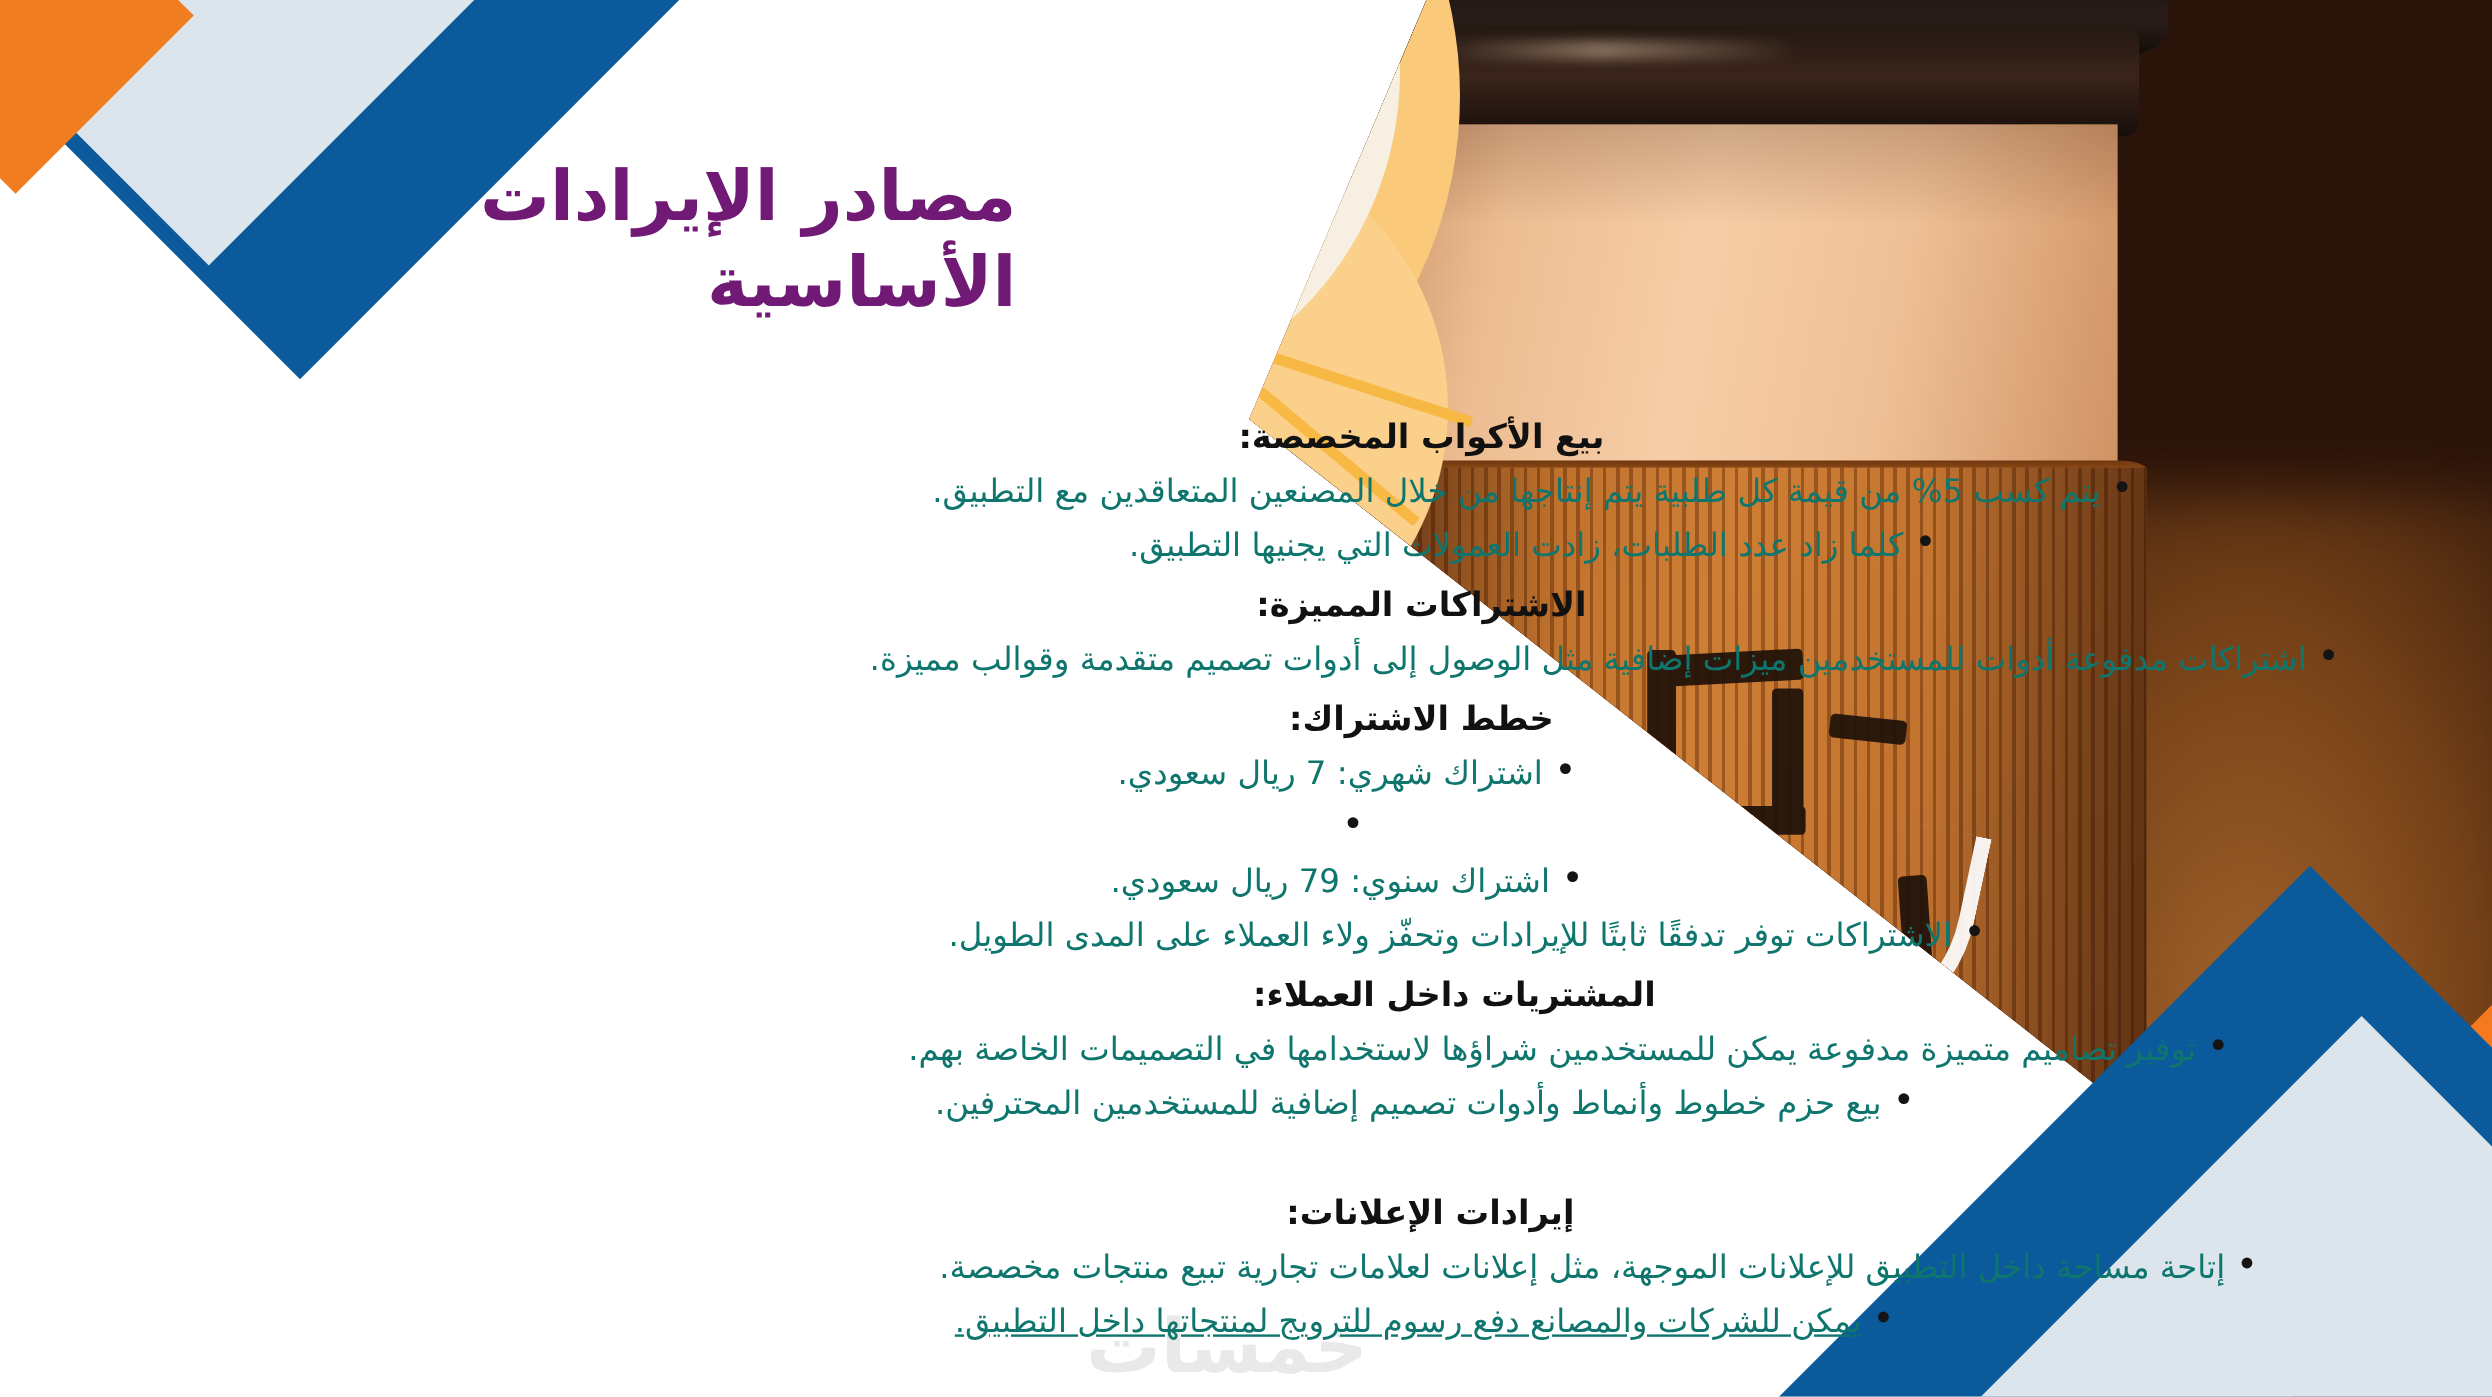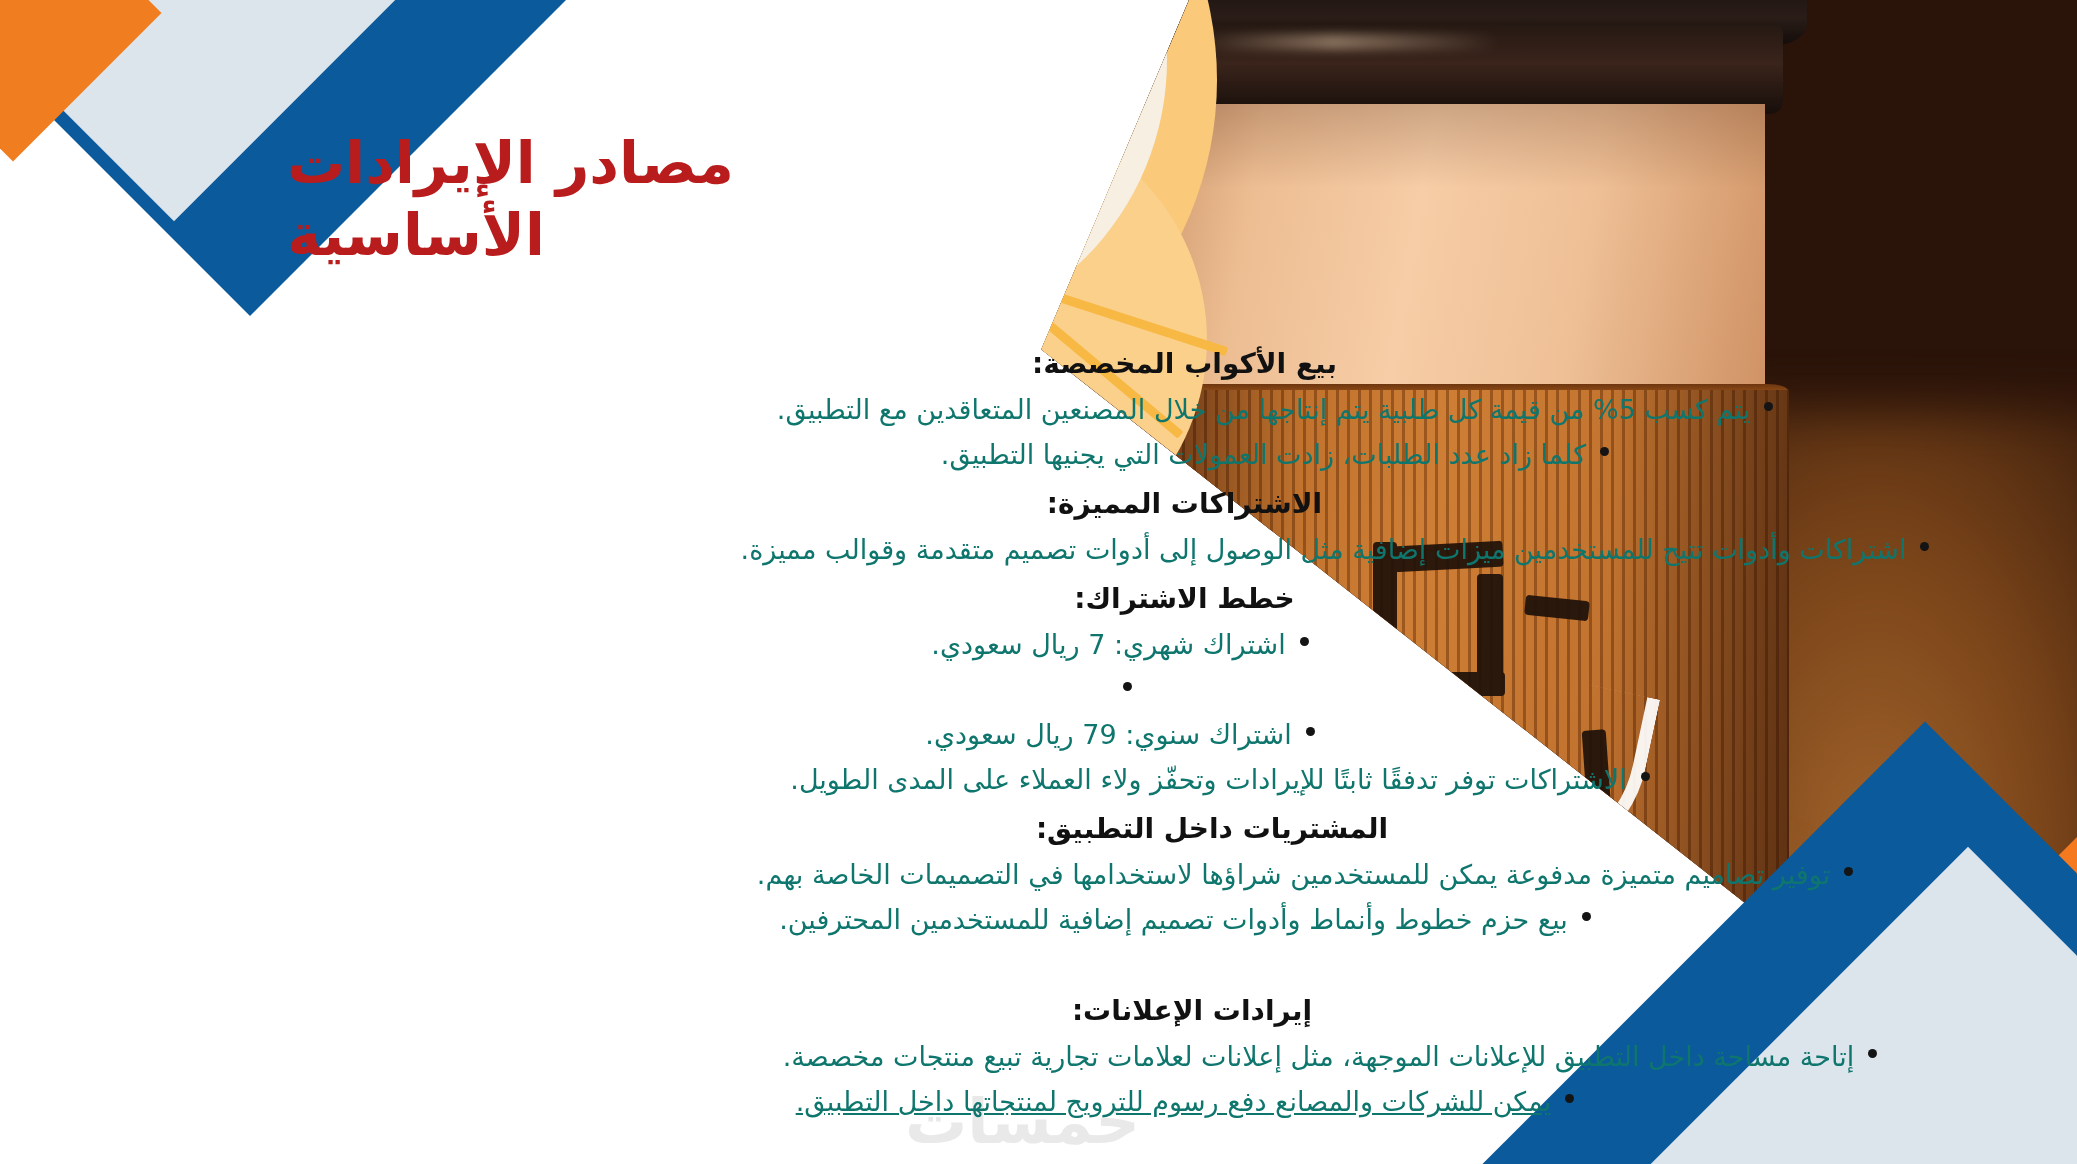--- a/index.html
+++ b/index.html
@@ -184,25 +184,25 @@
   
   .br-blue      { right:-168px; bottom:-330px; width:640px; height:640px; background:#0b5a9b; }
   .br-lightblue { right:-126px; bottom:-250px; width:470px; height:470px; background:#dce4ec; }
   .br-orange    { right:-260px; bottom:-130px; width:420px; height:420px; background:#f4791f; }
 
   
   .title {
     position:absolute;
     right:1230px; top:128px;
     width:560px;
-    text-align:left;
+    text-align:right;
     font-size:58px;
     font-weight:bold;
     line-height:1.24;
-    color:#b91c1c;
+    color:#701a75;
     letter-spacing:0;
     z-index:30;
   }
   .body {
     position:absolute;
     right:30px; top:340px;
     width:1380px;
     z-index:30;
   }
   .sec-head {
@@ -340,36 +340,36 @@
       <h2 class="sec-head">بيع الأكواب المخصصة:</h2>
       <ul class="bullets">
         <li><span class="bdot"></span><span>يتم كسب 5% من قيمة كل طلبية يتم إنتاجها من خلال المصنعين المتعاقدين مع التطبيق.</span></li>
         <li><span class="bdot"></span><span>كلما زاد عدد الطلبات، زادت العمولات التي يجنيها التطبيق.</span></li>
       </ul>
     </section>
 
     <section class="s2">
       <h2 class="sec-head">الاشتراكات المميزة:</h2>
       <ul class="bullets">
-        <li><span class="bdot"></span><span>اشتراكات وأدوات تتيح للمستخدمين ميزات إضافية مثل الوصول إلى أدوات تصميم متقدمة وقوالب مميزة.</span></li>
+        <li><span class="bdot"></span><span>اشتراكات مدفوعة أدوات للمستخدمين ميزات إضافية مثل الوصول إلى أدوات تصميم متقدمة وقوالب مميزة.</span></li>
       </ul>
     </section>
 
     <section class="s3">
       <h2 class="sec-head">خطط الاشتراك:</h2>
       <ul class="bullets">
         <li><span class="bdot"></span><span>اشتراك شهري: 7 ريال سعودي.</span></li>
         <li><span class="bdot"></span></li>
         <li><span class="bdot"></span><span>اشتراك سنوي: 79 ريال سعودي.</span></li>
         <li class="long"><span class="bdot"></span><span>الاشتراكات توفر تدفقًا ثابتًا للإيرادات وتحفّز ولاء العملاء على المدى الطويل.</span></li>
       </ul>
     </section>
 
     <section class="s4">
-      <h2 class="sec-head">المشتريات داخل التطبيق:</h2>
+      <h2 class="sec-head">المشتريات داخل العملاء:</h2>
       <ul class="bullets">
         <li><span class="bdot"></span><span>توفير تصاميم متميزة مدفوعة يمكن للمستخدمين شراؤها لاستخدامها في التصميمات الخاصة بهم.</span></li>
         <li class="short"><span class="bdot"></span><span>بيع حزم خطوط وأنماط وأدوات تصميم إضافية للمستخدمين المحترفين.</span></li>
       </ul>
     </section>
 
     <section class="s5">
       <h2 class="sec-head">إيرادات الإعلانات:</h2>
       <ul class="bullets">
         <li><span class="bdot"></span><span>إتاحة مساحة داخل التطبيق للإعلانات الموجهة، مثل إعلانات لعلامات تجارية تبيع منتجات مخصصة.</span></li>

